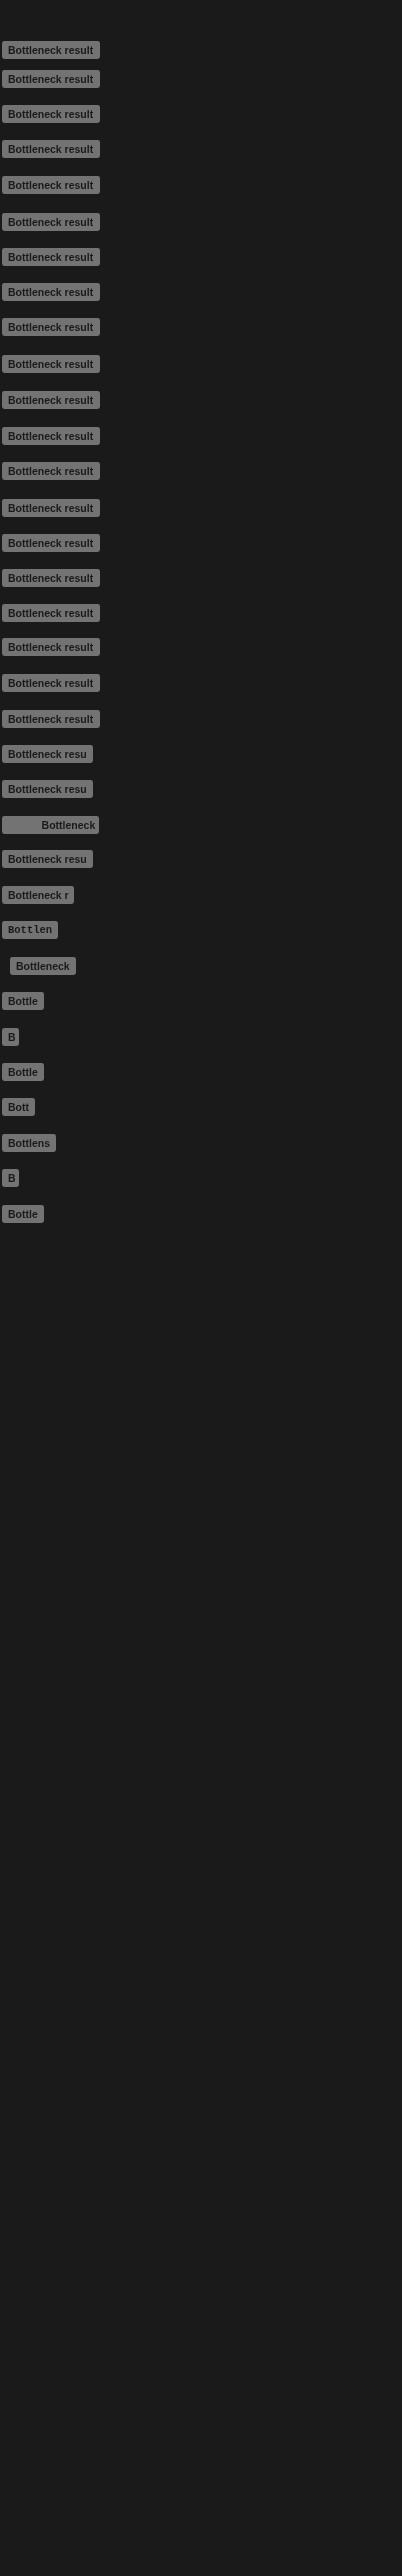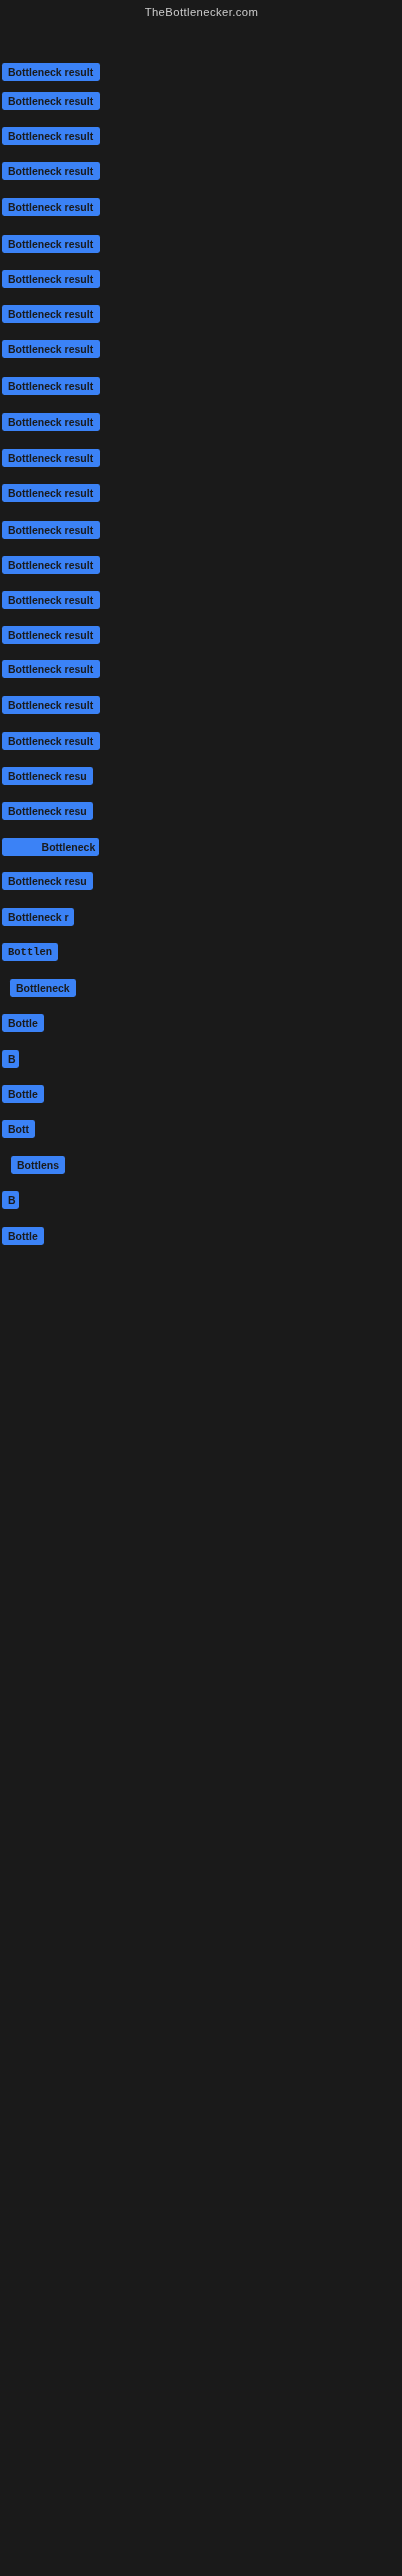--- a/index.html
+++ b/index.html
@@ -19,36 +19,35 @@
     .site-title {
       text-align: center;
       color: #cccccc;
       font-size: 11.3px;
       padding: 6.4px 0 3.2px 0;
       letter-spacing: 0.4px;
     }
 
     .bottleneck-badge {
       display: inline-block;
-      background-color: #3b82f6;
+      background-color: #737373;
       color: #1a1a1a;
       font-size: 10.5px;
       font-weight: bold;
       padding: 3.2px 6.4px;
       border-radius: 2.4px;
       white-space: nowrap;
       overflow: hidden;
     }
   </style>
 </head>
 <body>
 
 <div style="position: relative; width: 403px; background: #1a1a1a; min-height: 2576px;">
 
-  <div class="site-title">TheBottlenecker.com</div>
 
   <div id="badges-container" style="position: relative; width: 403px; height: 1251px;">
   <div style="position: absolute; top: 39px; left: 1.6px; height: 22.5px; display: flex; align-items: center;">
         <span class="bottleneck-badge" style="max-width: 105px;">Bottleneck result</span>
       </div>
       <div style="position: absolute; top: 68px; left: 1.6px; height: 22.5px; display: flex; align-items: center;">
         <span class="bottleneck-badge" style="max-width: 105px;">Bottleneck result</span>
       </div>
       <div style="position: absolute; top: 103px; left: 1.6px; height: 22.5px; display: flex; align-items: center;">
         <span class="bottleneck-badge" style="max-width: 105px;">Bottleneck result</span>
@@ -131,21 +130,21 @@
       <div style="position: absolute; top: 1026px; left: 1.6px; height: 22.5px; display: flex; align-items: center;">
         <span class="bottleneck-badge" style="max-width: 17.7px;">B</span>
       </div>
       <div style="position: absolute; top: 1061px; left: 1.6px; height: 22.5px; display: flex; align-items: center;">
         <span class="bottleneck-badge" style="max-width: 52px;">Bottle</span>
       </div>
       <div style="position: absolute; top: 1096px; left: 1.6px; height: 22.5px; display: flex; align-items: center;">
         <span class="bottleneck-badge" style="max-width: 40px;">Bott</span>
       </div>
       <div style="position: absolute; top: 1132px; left: 1.6px; height: 22.5px; display: flex; align-items: center;">
-        <span class="bottleneck-badge" style="max-width: 60px; margin-left: 9px;">Bottlens</span>
+        <span class="bottleneck-badge" style="max-width: 60px;">Bottlens</span>
       </div>
       <div style="position: absolute; top: 1167px; left: 1.6px; height: 22.5px; display: flex; align-items: center;">
         <span class="bottleneck-badge" style="max-width: 17.7px;">B</span>
       </div>
       <div style="position: absolute; top: 1203px; left: 1.6px; height: 22.5px; display: flex; align-items: center;">
         <span class="bottleneck-badge" style="max-width: 52px;">Bottle</span>
       </div>
     </div>
 
 </div>

